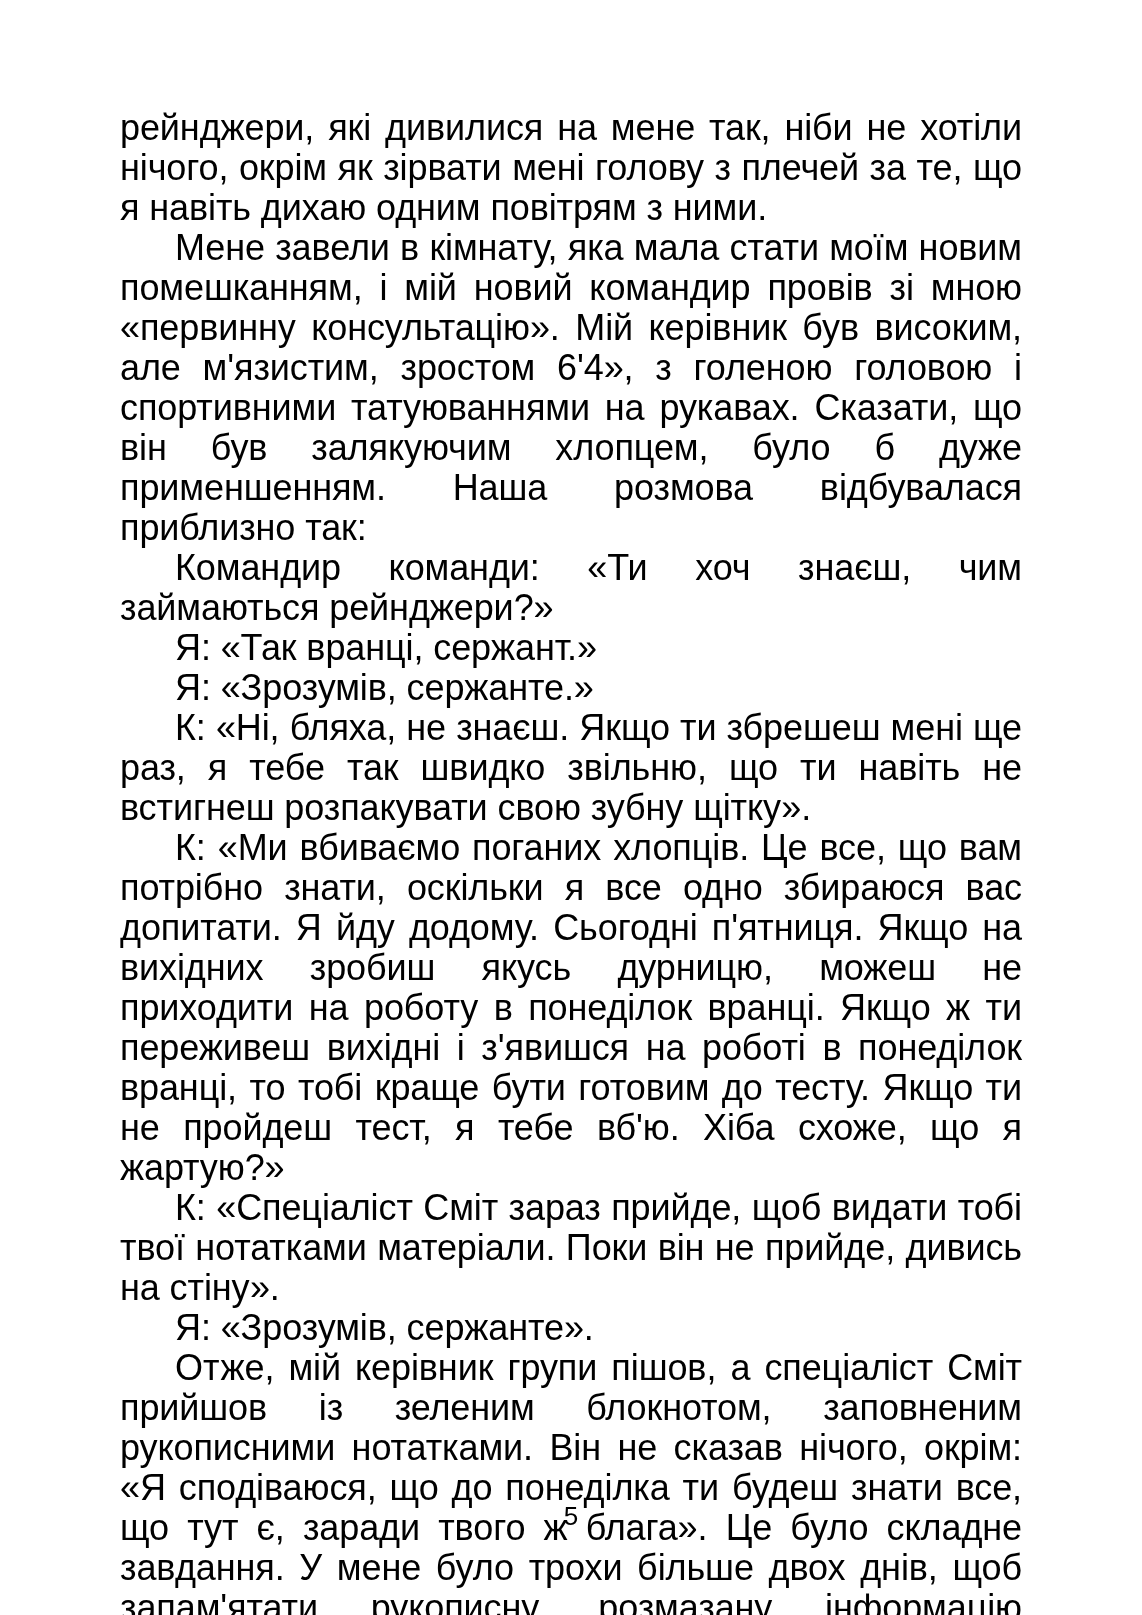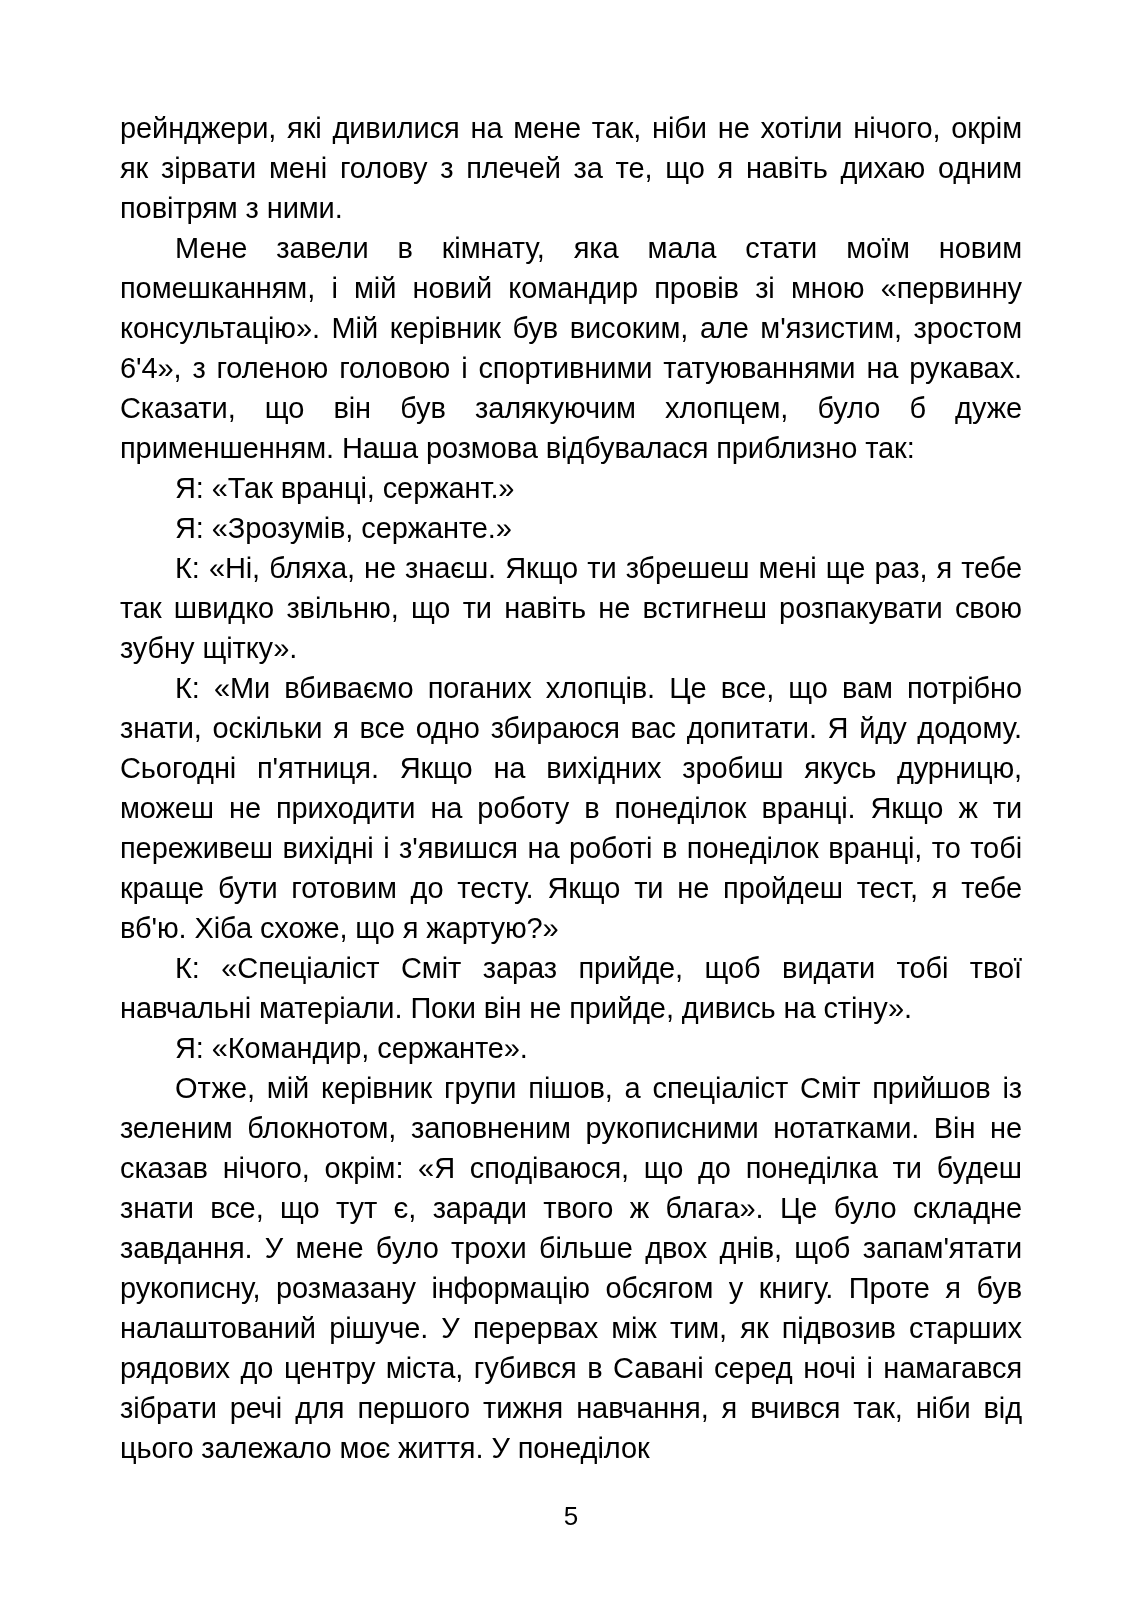--- a/index.html
+++ b/index.html
@@ -21,21 +21,21 @@
   }
   .text-column {
     position: absolute;
     left: 120px;
     top: 108px;
     width: 902px;
   }
   .para {
     margin: 0 0 0 0;
     padding: 0;
-    font-size: 29px;
+    font-size: 36px;
     line-height: 40px;
     color: #000000;
     text-align: justify;
     text-justify: inter-word;
     font-stretch: condensed;
     transform-origin: left top;
     letter-spacing: -0.1px;
     word-spacing: 0px;
     -webkit-font-smoothing: none;
   }
@@ -54,24 +54,25 @@
   }
 </style>
 </head>
 <body>
 
 <div class="page">
 
   <div class="text-column">
     <p class="para">рейнджери, які дивилися на мене так, ніби не хотіли нічого, окрім як зірвати мені голову з плечей за те, що я навіть дихаю одним повітрям з ними.</p>
     <p class="para indent">Мене завели в кімнату, яка мала стати моїм новим помешканням, і мій новий командир провів зі мною «первинну консультацію». Мій керівник був високим, але м'язистим, зростом 6'4», з голеною головою і спортивними татуюваннями на рукавах. Сказати, що він був залякуючим хлопцем, було б дуже применшенням. Наша розмова відбувалася приблизно так:</p>
+    <p class="para indent">Командир команди: «Ти хоч знаєш, чим займаються рейнджери?»</p>
     <p class="para indent">Я: «Так вранці, сержант.»</p>
     <p class="para indent">Я: «Зрозумів, сержанте.»</p>
     <p class="para indent">К: «Ні, бляха, не знаєш. Якщо ти збрешеш мені ще раз, я тебе так швидко звільню, що ти навіть не встигнеш розпакувати свою зубну щітку».</p>
     <p class="para indent">К: «Ми вбиваємо поганих хлопців. Це все, що вам потрібно знати, оскільки я все одно збираюся вас допитати. Я йду додому. Сьогодні п'ятниця. Якщо на вихідних зробиш якусь дурницю, можеш не приходити на роботу в понеділок вранці. Якщо ж ти переживеш вихідні і з'явишся на роботі в понеділок вранці, то тобі краще бути готовим до тесту. Якщо ти не пройдеш тест, я тебе вб'ю. Хіба схоже, що я жартую?»</p>
-    <p class="para indent">К: «Спеціаліст Сміт зараз прийде, щоб видати тобі твої навчальні матеріали. Поки він не прийде, дивись на стіну».</p>
-    <p class="para indent">Я: «Командир, сержанте».</p>
+    <p class="para indent">К: «Спеціаліст Сміт зараз прийде, щоб видати тобі твої нотатками матеріали. Поки він не прийде, дивись на стіну».</p>
+    <p class="para indent">Я: «Зрозумів, сержанте».</p>
     <p class="para indent">Отже, мій керівник групи пішов, а спеціаліст Сміт прийшов із зеленим блокнотом, заповненим рукописними нотатками. Він не сказав нічого, окрім: «Я сподіваюся, що до понеділка ти будеш знати все, що тут є, заради твого ж блага». Це було складне завдання. У мене було трохи більше двох днів, щоб запам'ятати рукописну, розмазану інформацію обсягом у книгу. Проте я був налаштований рішуче. У перервах між тим, як підвозив старших рядових до центру міста, губився в Савані серед ночі і намагався зібрати речі для першого тижня навчання, я вчився так, ніби від цього залежало моє життя. У понеділок</p>
   </div>
 
   <div class="page-number">5</div>
 
 </div>
 
 </body></html>

